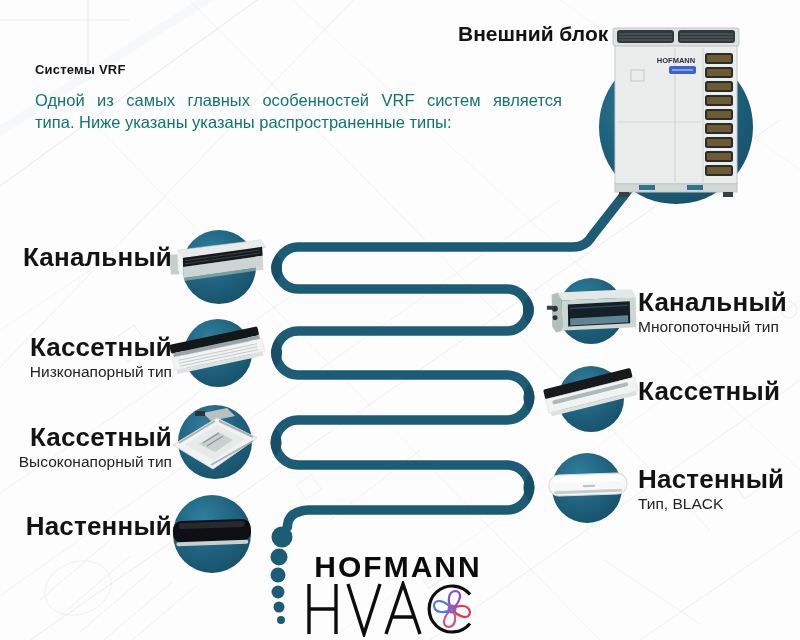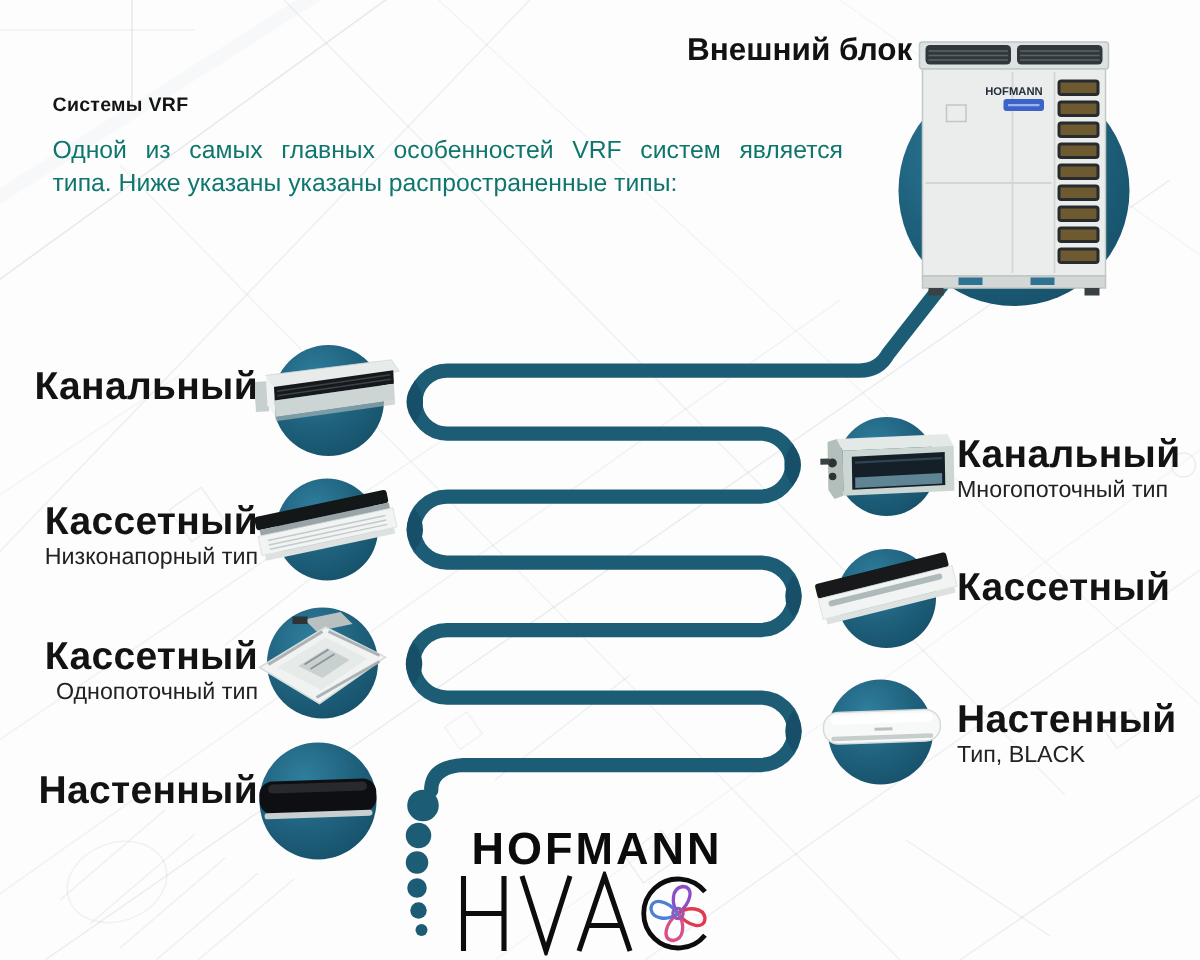--- a/index.html
+++ b/index.html
@@ -218,21 +218,21 @@
 
   <div class="u-row left" style="right:628px;top:243px;">
     <div class="u-title">Канальный</div>
   </div>
   <div class="u-row left" style="right:628px;top:333px;">
     <div class="u-title">Кассетный</div>
     <div class="u-sub">Низконапорный тип</div>
   </div>
   <div class="u-row left" style="right:628px;top:423px;">
     <div class="u-title">Кассетный</div>
-    <div class="u-sub">Однопоточный тип</div>
+    <div class="u-sub">Высоконапорный тип</div>
   </div>
   <div class="u-row left" style="right:628px;top:512px;">
     <div class="u-title">Настенный</div>
   </div>
 
   <div class="u-row right" style="left:638px;top:288px;">
     <div class="u-title">Канальный</div>
     <div class="u-sub">Многопоточный тип</div>
   </div>
   <div class="u-row right" style="left:638px;top:377px;">

